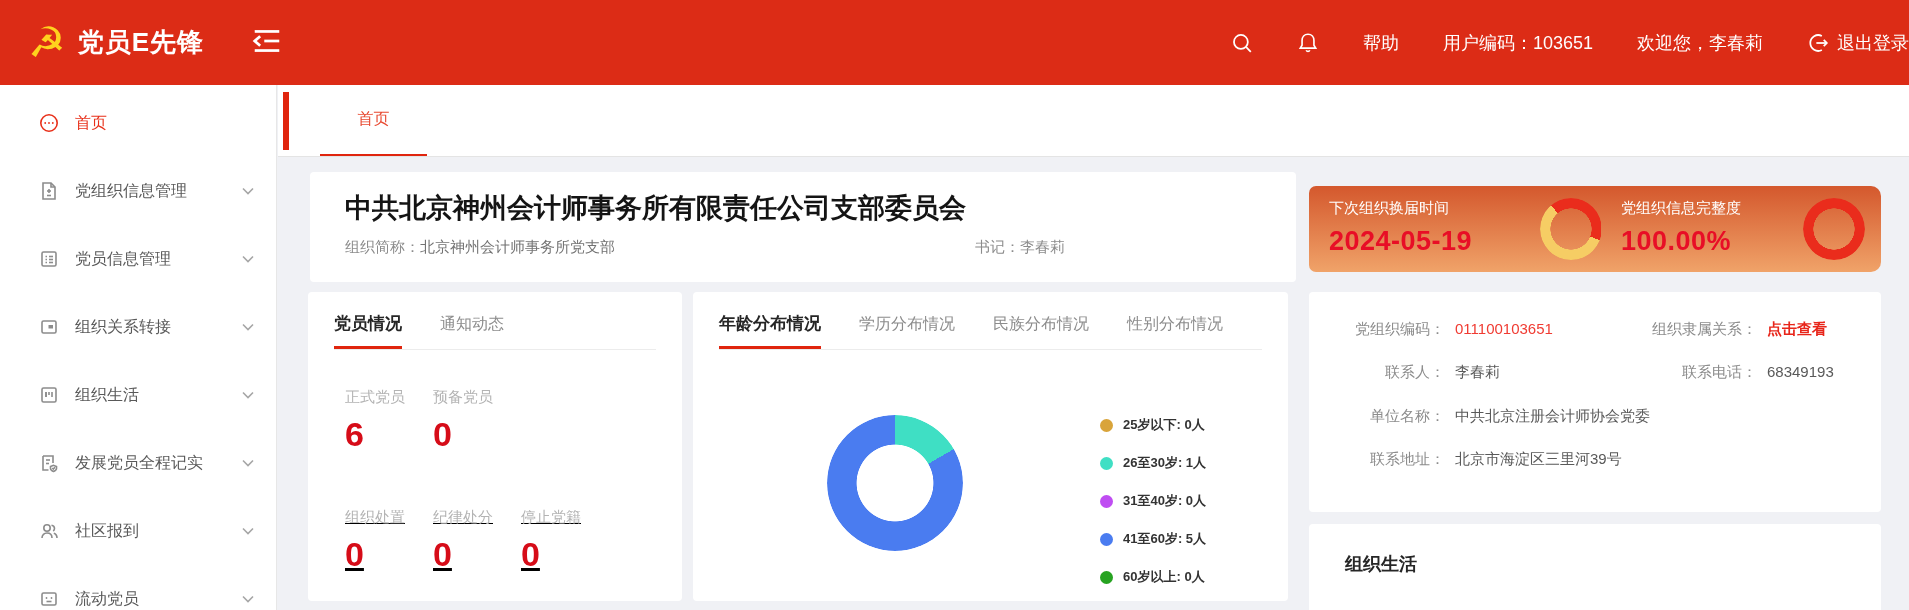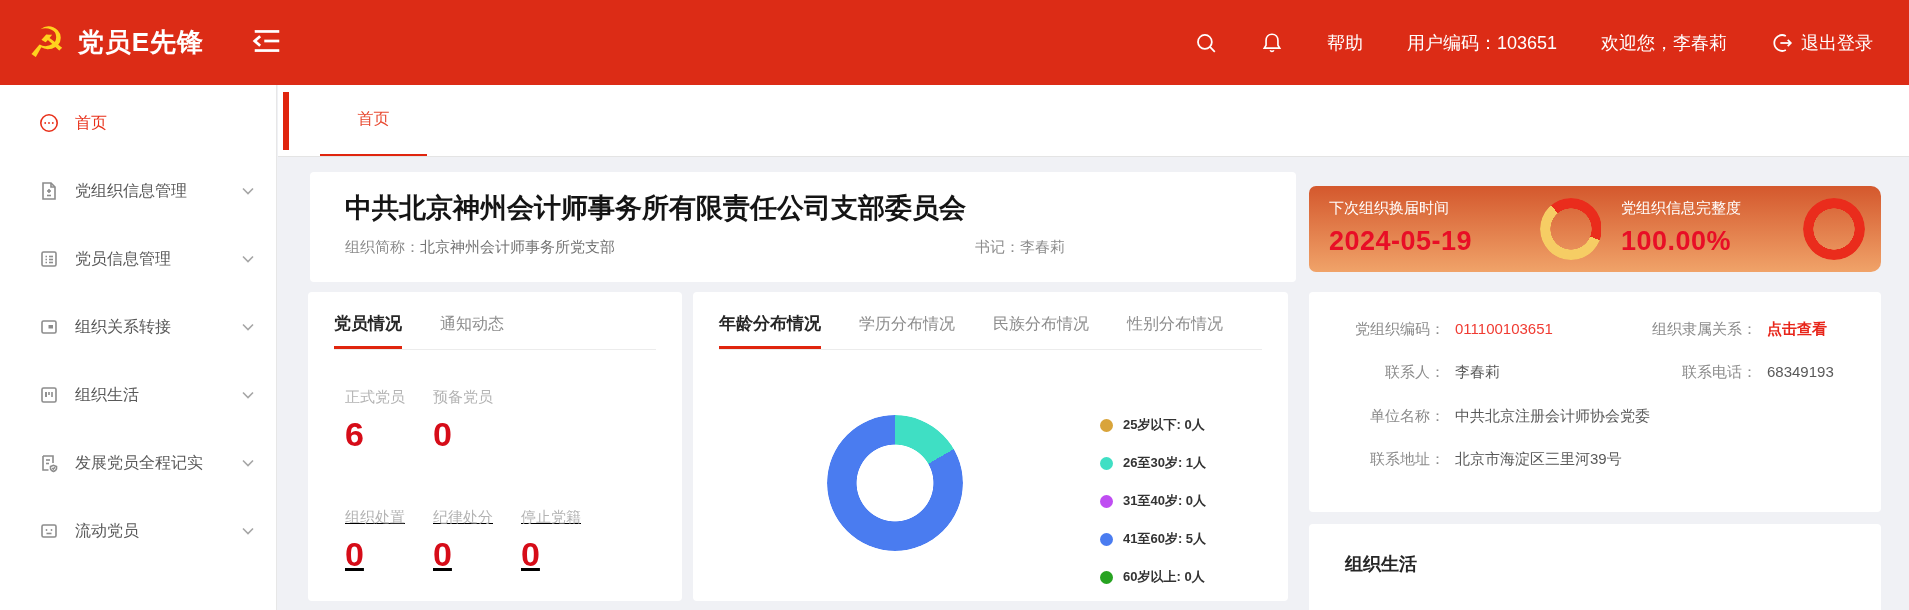--- a/index.html
+++ b/index.html
@@ -7,21 +7,21 @@
   #app {
     position:relative; width:1909px; height:610px; overflow:hidden;
     background:#f0f1f5; font-family:"Liberation Sans","DejaVu Sans",sans-serif;
   }
   
   .topbar { position:absolute; left:0; top:0; width:1909px; height:85px; background:#dc2c16; color:#fff; }
   .brand { position:absolute; left:28px; top:0; height:85px; display:flex; align-items:center; gap:12px; }
   .brand .emblem { font-size:42px; line-height:1; color:#ffd21e; }
   .brand .brand-name { font-size:26px; font-weight:bold; letter-spacing:1px; }
   .collapse-btn { position:absolute; left:250px; top:26px; width:34px; height:34px; cursor:pointer; color:#fff; }
-  .hdr-right { position:absolute; right:0; top:0; height:85px; display:flex; align-items:center; gap:44px; padding-right:36px; font-size:18px; }
+  .hdr-right { position:absolute; right:0; top:0; height:85px; display:flex; align-items:center; gap:44px; font-size:18px; }
   .hdr-icon { width:22px; height:22px; cursor:pointer; display:block; }
   .hdr-item { cursor:pointer; display:flex; align-items:center; gap:8px; white-space:nowrap; }
   .hdr-text { white-space:nowrap; }
   
   .sidebar { position:absolute; left:0; top:85px; width:277px; height:525px; background:#fff; border-right:1px solid #e7e7e7; padding-top:4px; }
   .menu-item { height:68px; display:flex; align-items:center; padding:0 22px 0 38px; font-size:16px; color:#595959; cursor:pointer; }
   .menu-item .mi-icon { width:22px; height:22px; margin-right:15px; color:#8c8c8c; flex:none; }
   .menu-item .mi-label { flex:1 1 auto; white-space:nowrap; overflow:hidden; }
   .menu-item .chev { width:12px; height:8px; color:#a6a6a6; flex:none; }
   .menu-item.active { color:#e8301a; }
@@ -214,20 +214,36 @@
       <span class="mi-label">发展党员全程记实</span>
       <span class="chev">
         <svg viewBox="0 0 12 8" width="12" height="8" stroke="currentColor" stroke-width="1.6" fill="none">
             <polyline points="1,1.5 6,6.5 11,1.5"></polyline>
           </svg>
       </span>
     </div>
     <div class="menu-item">
       <span class="mi-icon">
         <svg viewBox="0 0 22 22" stroke="currentColor" stroke-width="1.6" fill="none">
+          <circle cx="9" cy="8" r="3.2"></circle>
+            <path d="M4 18 C4 14.8 6.2 13 9 13 C11.8 13 14 14.8 14 18"></path>
+          <path d="M13.5 5.2 C15.3 5.4 16.5 6.7 16.5 8.4 C16.5 9.5 16 10.4 15.2 11"></path>
+            <path d="M15.8 13.2 C17.8 13.9 19 15.6 19 18"></path>
+        </svg>
+      </span>
+      <span class="mi-label">社区报到</span>
+      <span class="chev">
+        <svg viewBox="0 0 12 8" width="12" height="8" stroke="currentColor" stroke-width="1.6" fill="none">
+            <polyline points="1,1.5 6,6.5 11,1.5"></polyline>
+          </svg>
+      </span>
+    </div>
+    <div class="menu-item">
+      <span class="mi-icon">
+        <svg viewBox="0 0 22 22" stroke="currentColor" stroke-width="1.6" fill="none">
           <rect x="4" y="5" width="14" height="12" rx="1.5"></rect>
             <circle cx="8.5" cy="10" r="0.9" fill="currentColor" stroke="none"></circle>
             <circle cx="13.5" cy="10" r="0.9" fill="currentColor" stroke="none"></circle>
             <line x1="8.5" y1="13.5" x2="13.5" y2="13.5"></line>
         </svg>
       </span>
       <span class="mi-label">流动党员</span>
       <span class="chev">
         <svg viewBox="0 0 12 8" width="12" height="8" stroke="currentColor" stroke-width="1.6" fill="none">
             <polyline points="1,1.5 6,6.5 11,1.5"></polyline>

